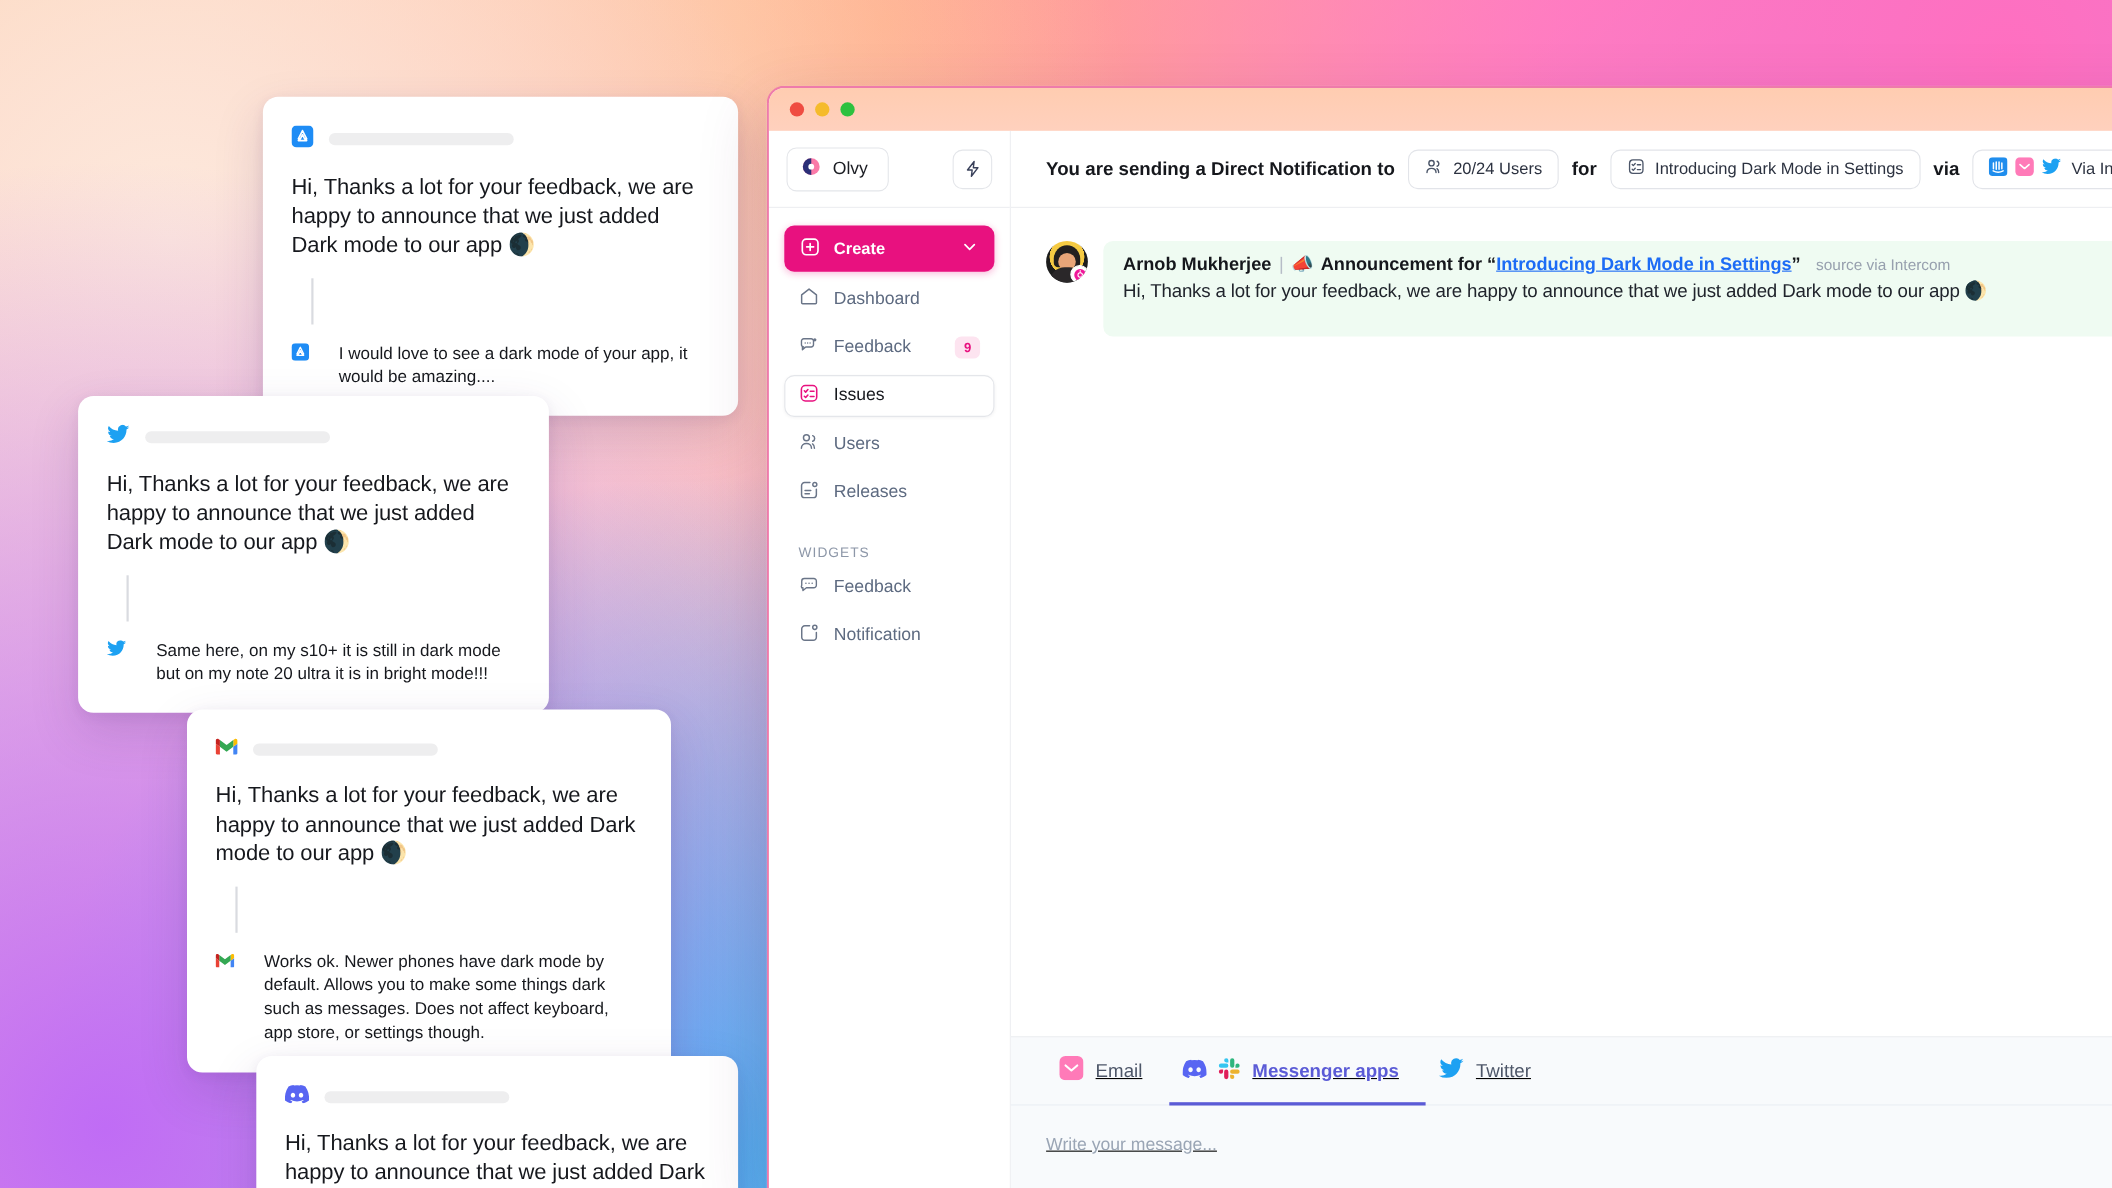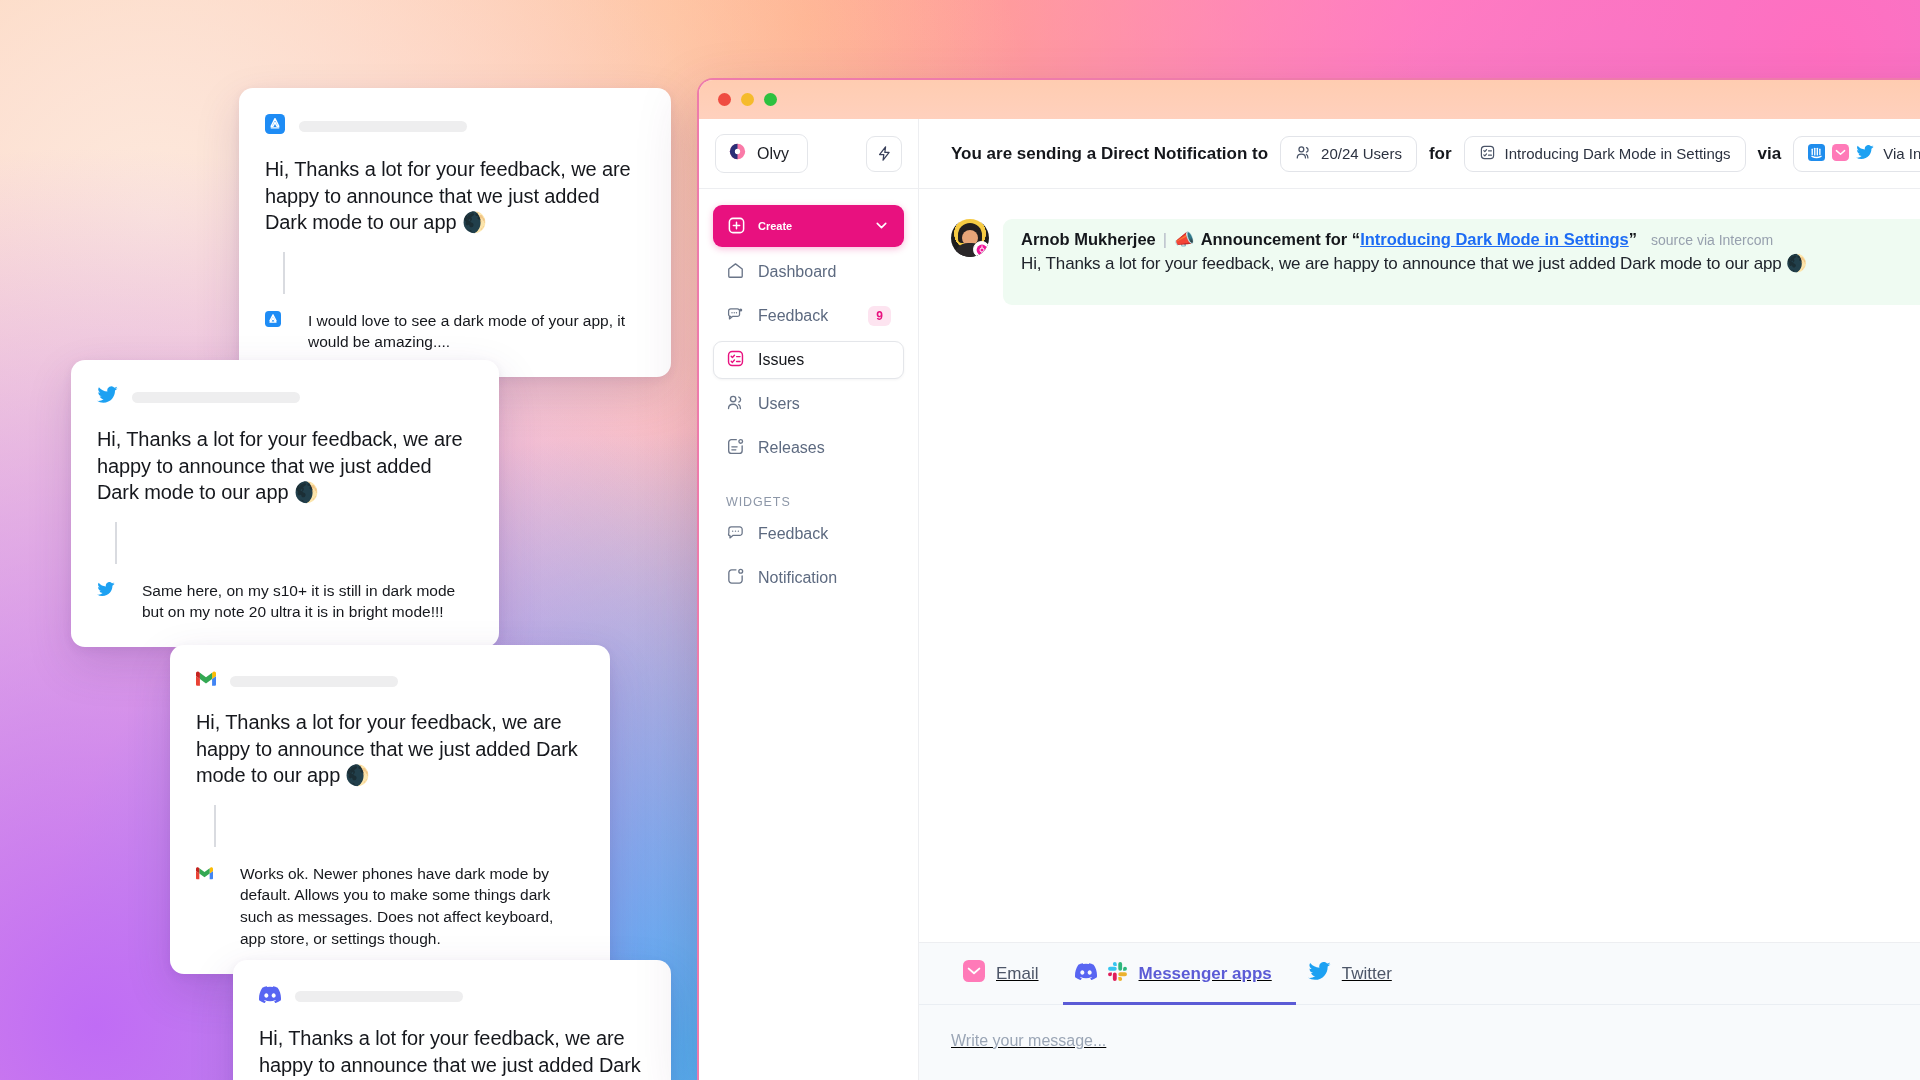--- a/index.html
+++ b/index.html
@@ -103,21 +103,21 @@
   }
   #boltbtn {
     width: 36px; height: 36px; border: 1px solid #e4e6ea; border-radius: 9px;
     display: flex; align-items: center; justify-content: center; margin-left: auto;
   }
   #navwrap { padding: 16px 14px 0 14px; }
   #createbtn {
     display: flex; align-items: center; gap: 12px;
     background: #e8117f; color: #fff;
     border-radius: 9px; height: 42px;
-    padding: 0 14px; font-size: 11px; font-weight: 600;
+    padding: 0 14px; font-size: 15px; font-weight: 600;
     box-shadow: 0 2px 7px rgba(232,17,127,.28);
   }
   #createbtn .chev { margin-left: auto; }
   .navitem {
     display: flex; align-items: center; gap: 13px;
     height: 38px; padding: 0 12px; margin-top: 6px;
     border-radius: 9px;
     font-size: 16px; color: #5d6a80;
     border: 1px solid transparent;
   }

